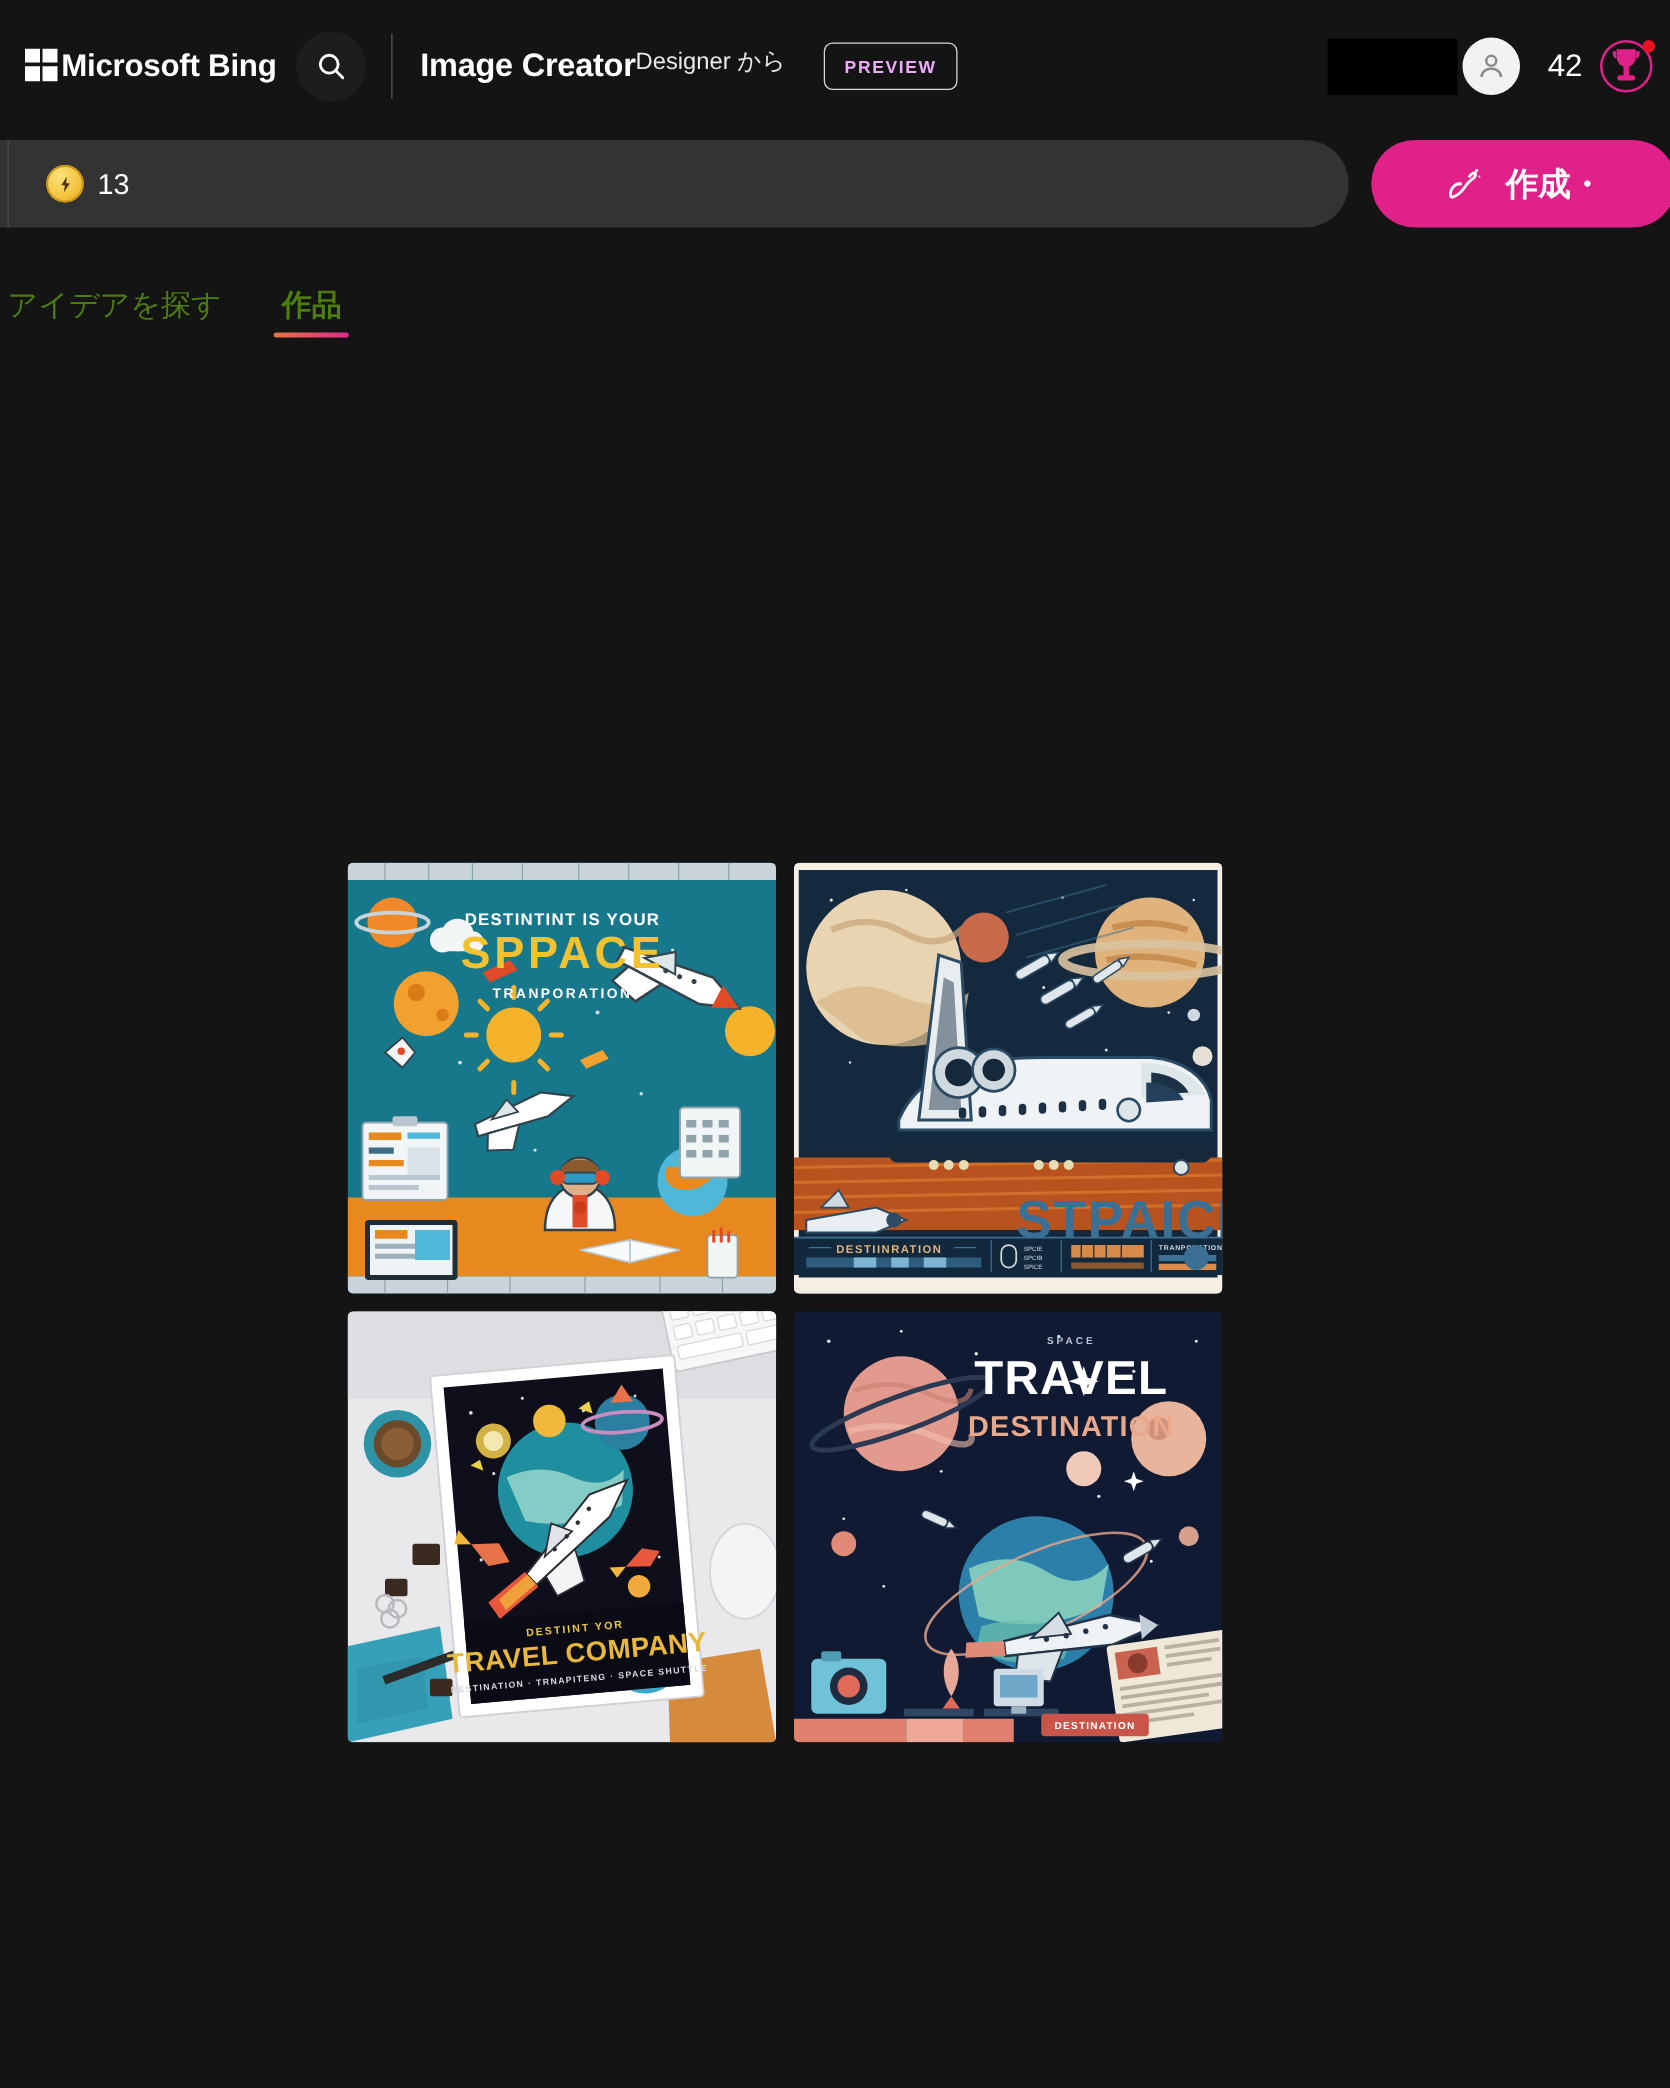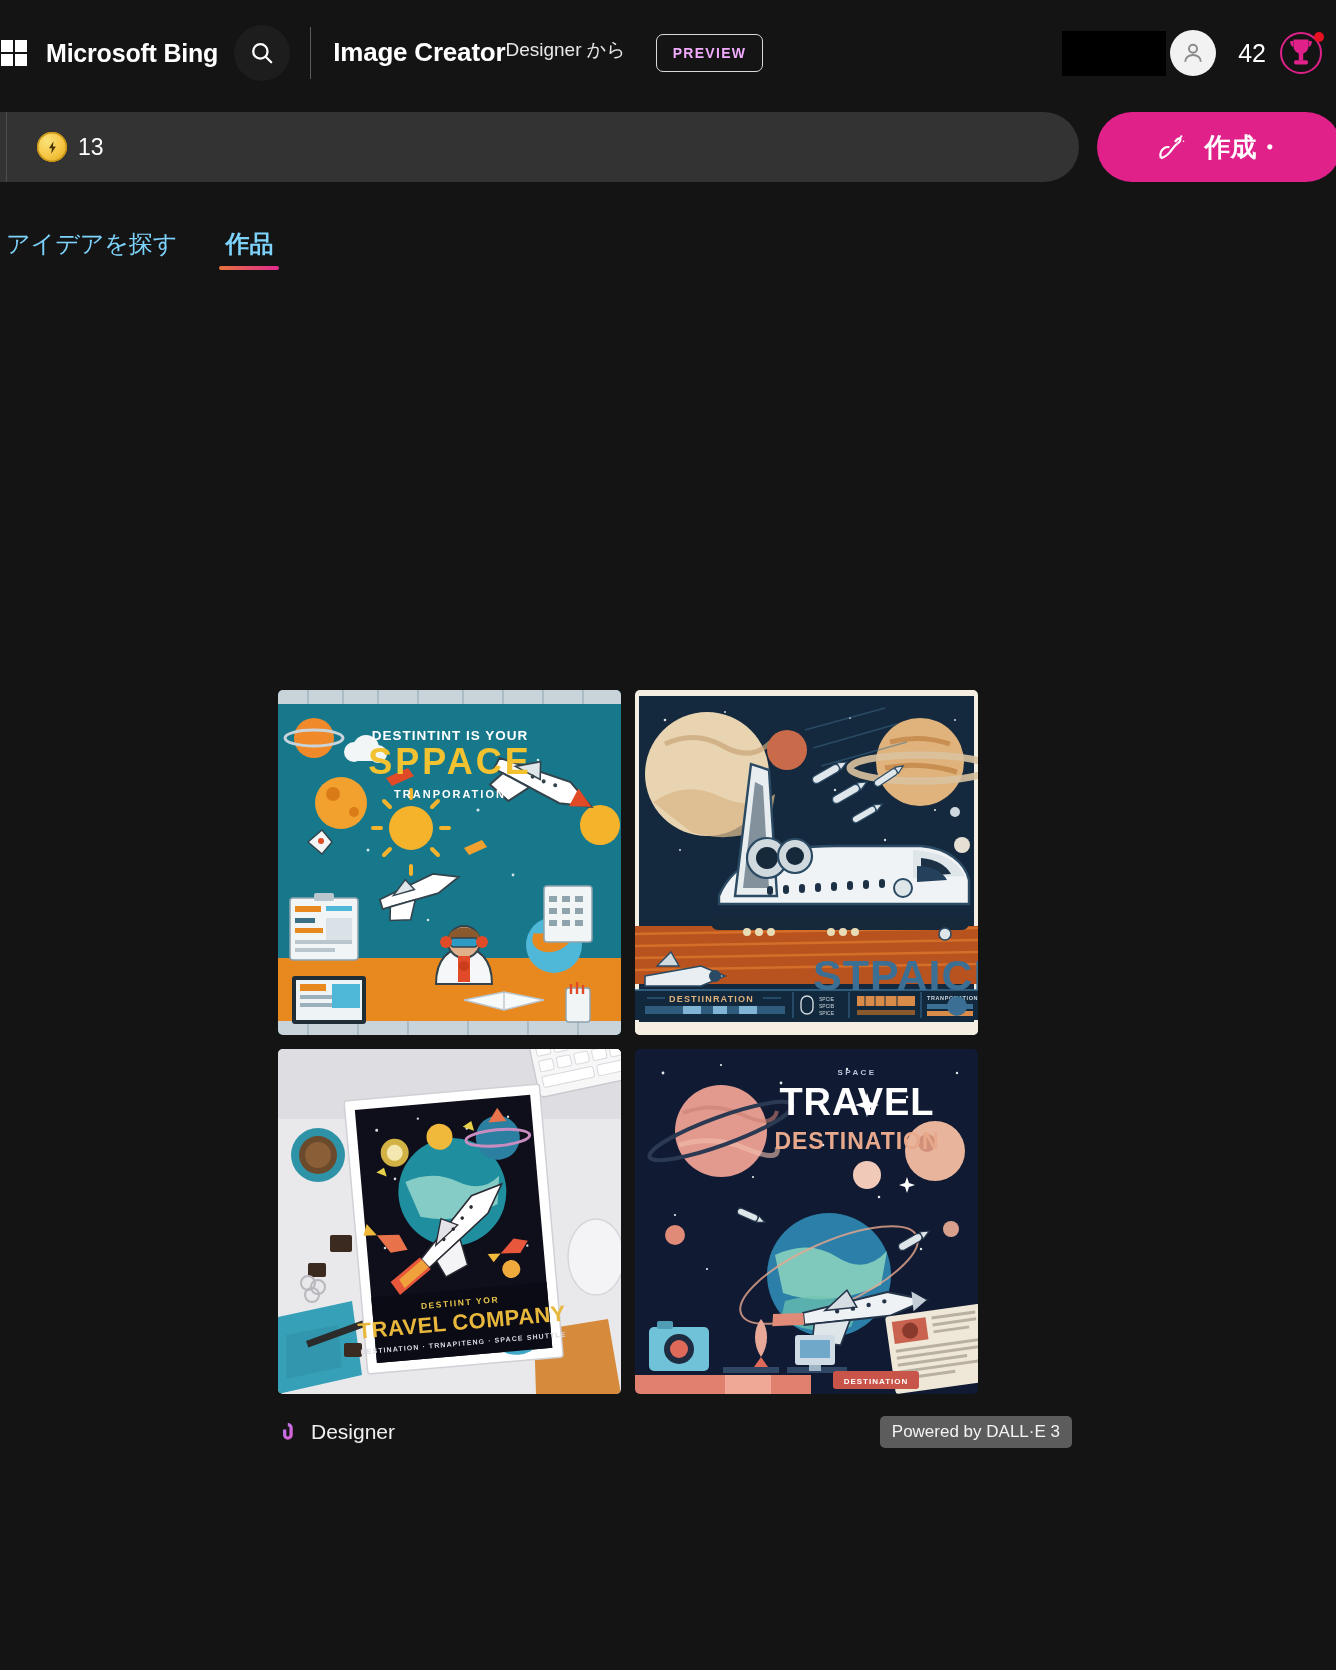--- a/index.html
+++ b/index.html
@@ -14,23 +14,23 @@
   
   .header {
     height: 106px;
     display: flex;
     align-items: center;
     padding: 0 14px 0 0;
     position: relative;
   }
   .brand {
     display: flex;
-    align-items: center;
-    gap: 19px;
-    padding-left: 1px;
+    align-items: flex-start;
+    gap: 3px;
+    padding-left: 20px;
   }
   .ms-logo {
     width: 26px; height: 26px;
     display: grid;
     grid-template-columns: 1fr 1fr;
     grid-template-rows: 1fr 1fr;
     gap: 2.5px;
   }
   .ms-logo span { background: #fff; display: block; }
   .brand-text {
@@ -210,21 +210,21 @@
     display: flex;
     align-items: flex-end;
     gap: 36px;
     height: 76px;
     padding-left: 0;
     margin-top: 16px;
   }
   .tab {
     position: relative;
     padding: 0 6px 16px 6px;
-    color: #7dd3fc;
+    color: #4d7c0f;
     font-size: 24px;
     font-weight: 400;
     cursor: pointer;
     background: none;
     border: none;
     font-family: Liberation Serif, serif;
     white-space: nowrap;
     margin-top: 24px;
   }
   .tab.active { font-weight: 700; }
@@ -911,28 +911,13 @@
         </g>
 
         <text x="222" y="26" text-anchor="middle" fill="#b9c6d8" font-family="Liberation Sans, sans-serif" font-size="8" font-weight="bold" letter-spacing="2.4">SPACE</text>
         <text x="222" y="66" text-anchor="middle" fill="#ffffff" font-family="Liberation Sans, sans-serif" font-size="38" font-weight="bold" letter-spacing="1">TRAVEL</text>
         <text x="222" y="100" text-anchor="middle" fill="#e8a88c" font-family="Liberation Sans, sans-serif" font-size="23" font-weight="bold" letter-spacing="1">DESTINATION</text>
       </svg>
     </div>
 
   </div>
 
-  <div class="footer-row">
-    <div class="designer-tag">
-      <svg viewBox="0 0 24 24">
-        <defs>
-          <linearGradient id="dg" x1="0" y1="0" x2="1" y2="1">
-            <stop offset="0%" stop-color="#b07cf0"></stop>
-            <stop offset="100%" stop-color="#e05bd0"></stop>
-          </linearGradient>
-        </defs>
-        <path d="M8.5 2.2c3.2 0 5.4 2.3 5.4 5.6v7.4a5.3 5.3 0 1 1-10.6 0V9.4h3.6v5.8a1.7 1.7 0 1 0 3.4 0V7.8c0-1.3-.8-2.1-1.8-2.1z" fill="url(#dg)"></path>
-      </svg>
-      <span class="designer-label">Designer</span>
-    </div>
-    <span class="dalle-badge">Powered by DALL·E 3</span>
-  </div>
 </div>
 
 </body></html>

